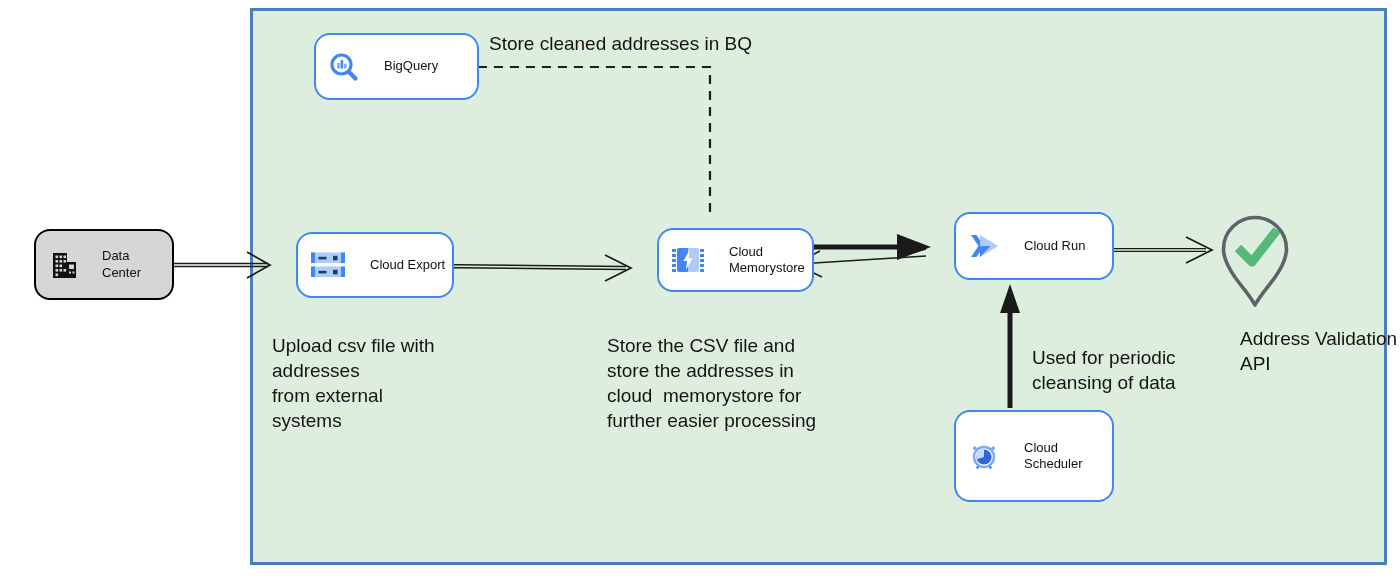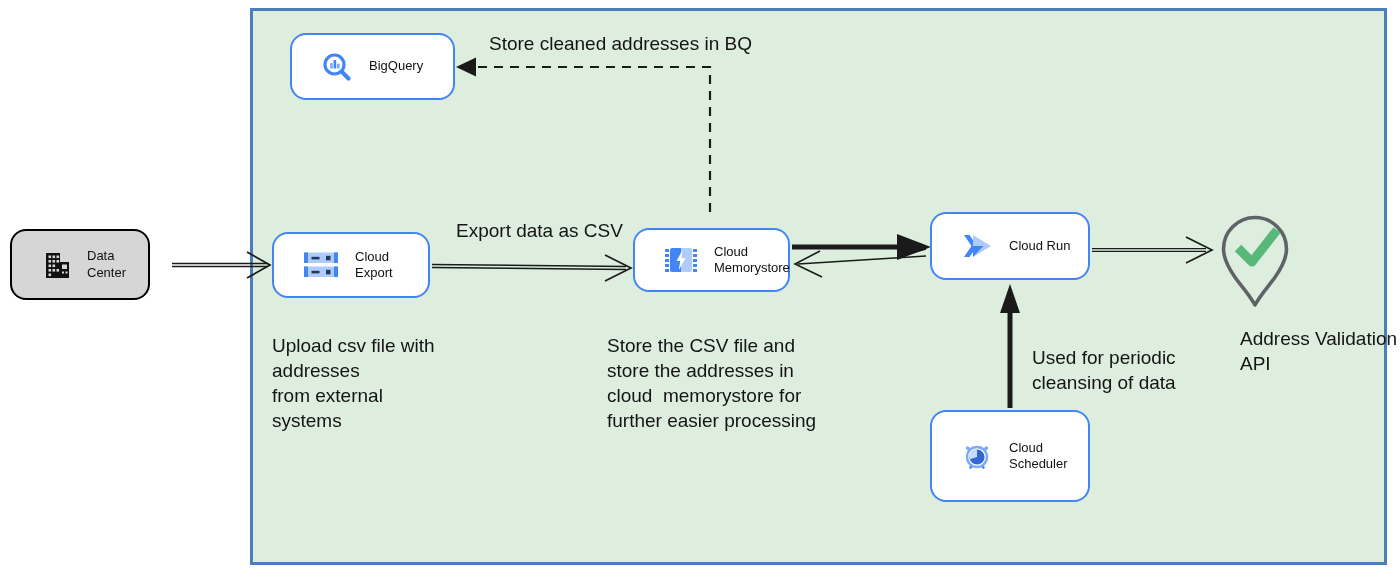--- a/index.html
+++ b/index.html
@@ -8,21 +8,21 @@
     font-family:"Liberation Sans", sans-serif;color:#1a1a1a;background:#ffffff;
   }
   .boundary{
     position:absolute;left:250px;top:8px;width:1137px;height:557px;
     background:#ddeede;border:3px solid #4a7ebc;box-sizing:border-box;
   }
   .edges{position:absolute;left:0;top:0;width:1400px;height:580px;pointer-events:none;}
   .node{
     position:absolute;display:flex;align-items:center;box-sizing:border-box;
     background:#ffffff;border:2px solid #4285f4;border-radius:16px;
-    padding-left:29px;gap:16px;
+    padding-left:12px;gap:24px;margin-left:24px;
   }
   .node .label{font-size:13px;line-height:1.25;color:#111;}
   .node.gray{background:#d6d6d6;border-color:#000000;}
   .icon{flex:0 0 auto;display:inline-flex;}
   .annotation{
     position:absolute;font-size:19px;line-height:25px;white-space:pre-wrap;color:#141414;
   }
   .edge-label{position:absolute;font-size:19px;white-space:pre;color:#141414;}
 </style>
 </head>
@@ -186,21 +186,20 @@
   </div>
 
   <svg style="position:absolute;left:1216px;top:208px;" width="80" height="102" viewBox="0 0 80 102">
     <path d="M39 97 C33 86 26 79 19.5 70 C13.5 61.5 7.5 52 7.5 41 A31.5 31.5 0 1 1 70.5 41 C70.5 52 64.5 61.5 58.5 70 C52 79 45 86 39 97 Z" fill="none" stroke="#5f6368" stroke-width="3.6" stroke-linejoin="round"></path>
     <path d="M22 40 L36 54 L61 22" fill="none" stroke="#58b879" stroke-width="9" stroke-linejoin="round"></path>
   </svg>
   <div class="annotation" style="left:1240px;top:326px;">Address Validation
 API</div>
 
   <div class="edge-label" style="left:489px;top:33px;">Store cleaned addresses in BQ</div>
-  <div class="edge-label" style="left:456px;top:220px;">Export data as CSV</div>
   <div class="annotation" style="left:272px;top:333px;">Upload csv file with
 addresses
 from external
 systems</div>
   <div class="annotation" style="left:607px;top:333px;">Store the CSV file and
 store the addresses in
 cloud  memorystore for
 further easier processing</div>
   <div class="annotation" style="left:1032px;top:345px;">Used for periodic
 cleansing of data</div>

